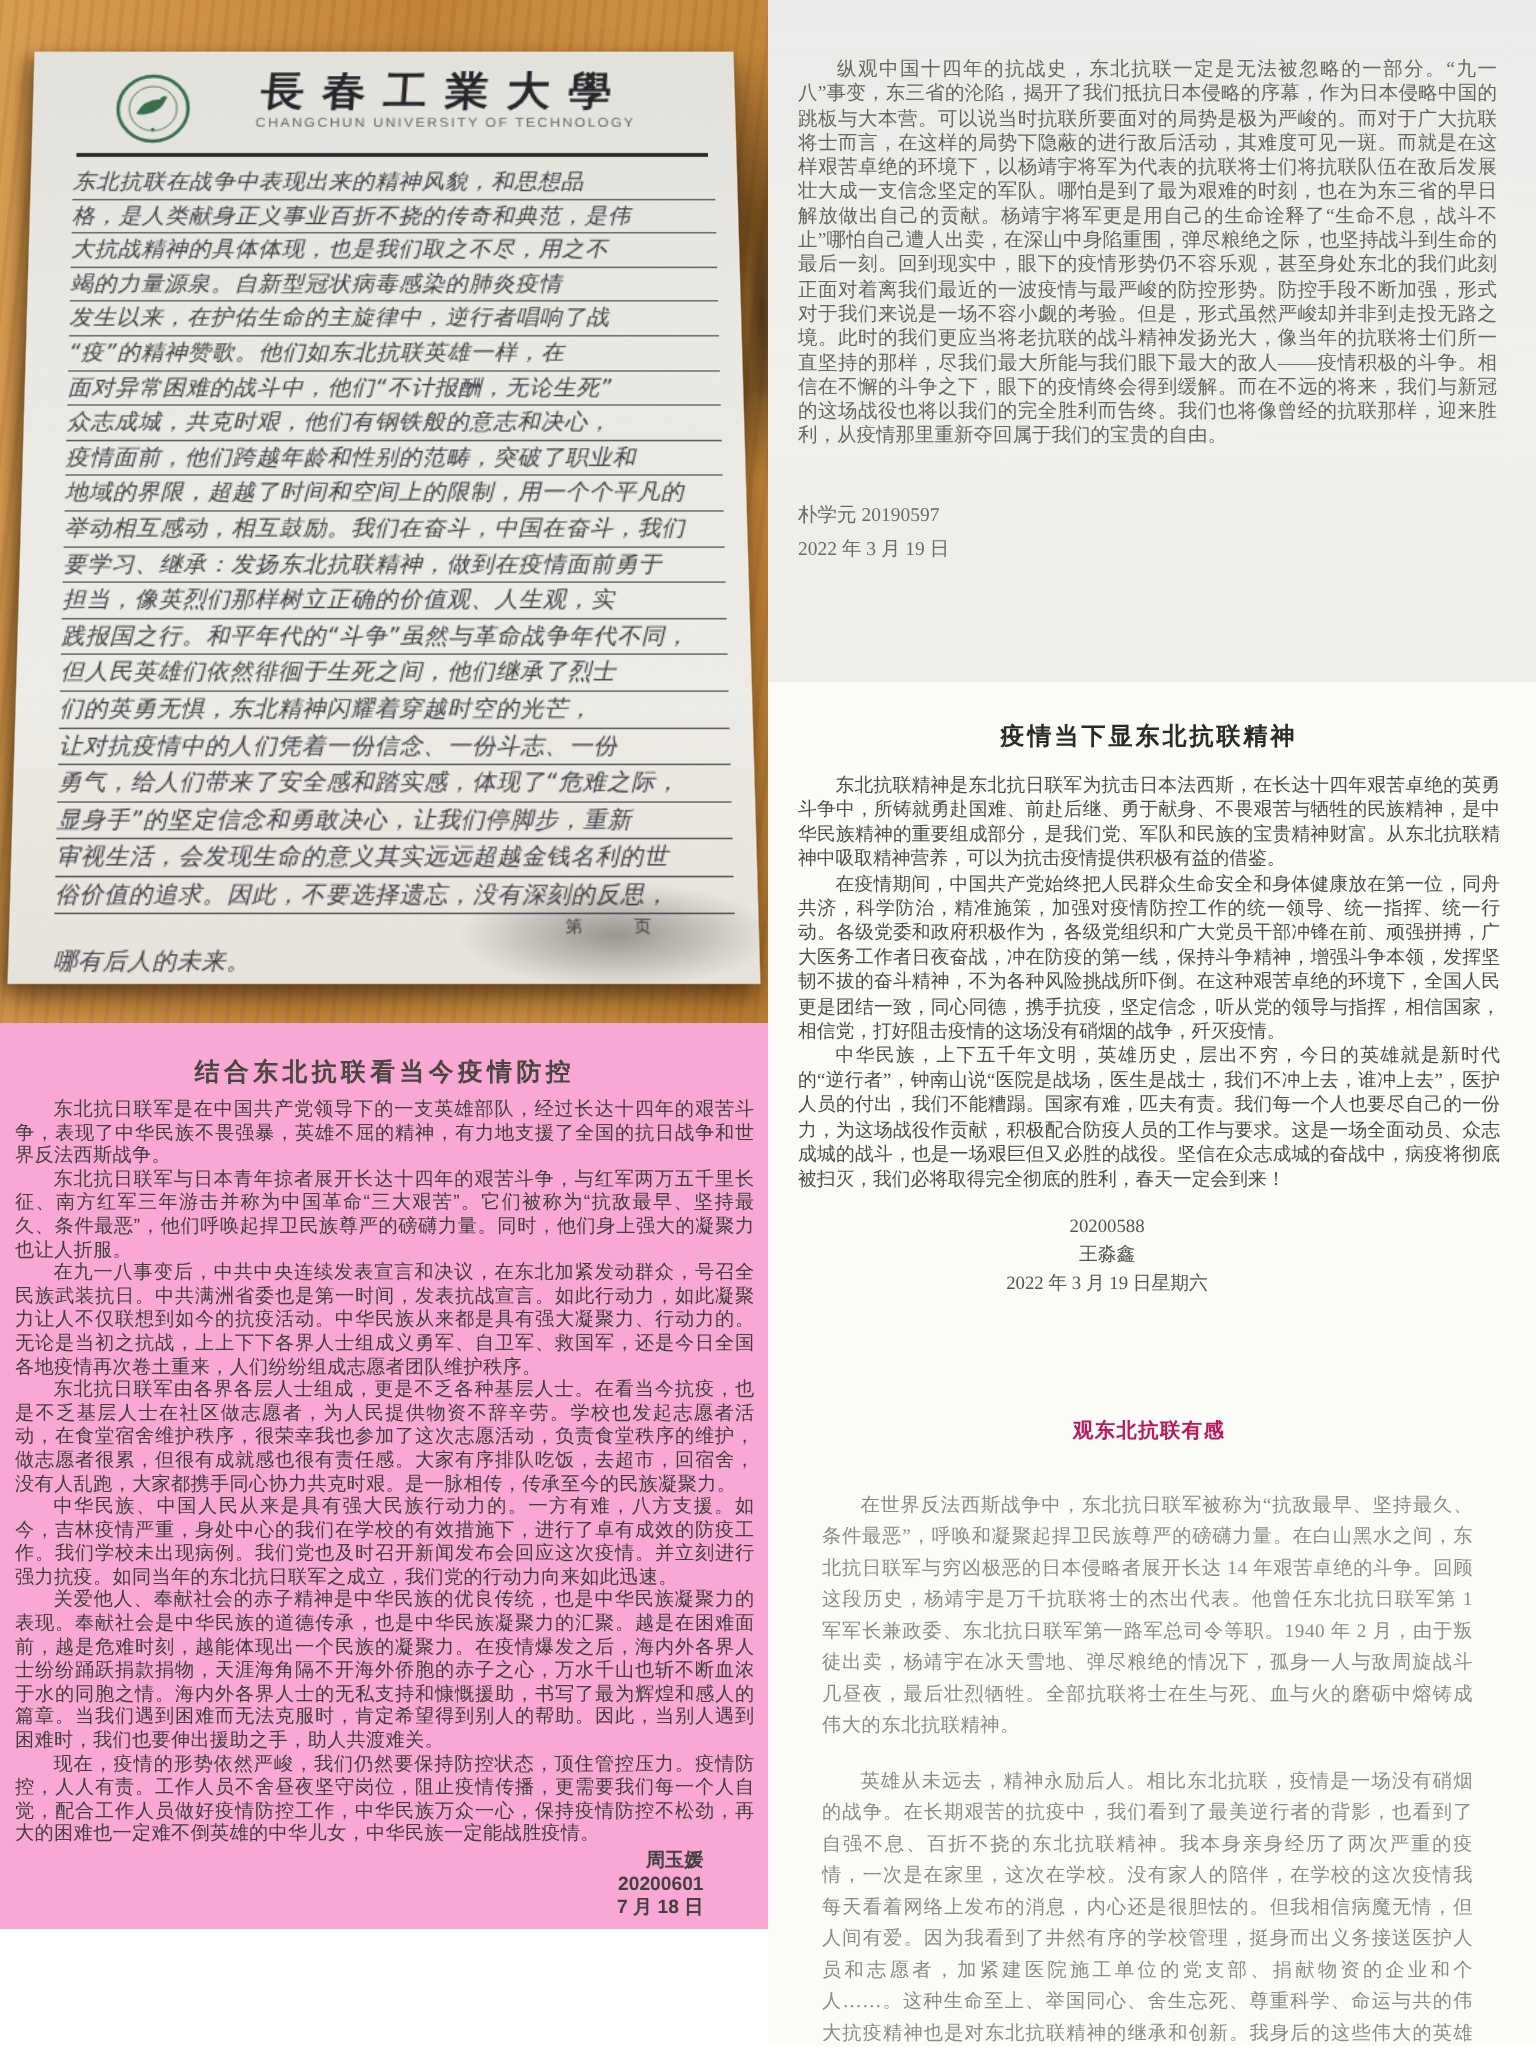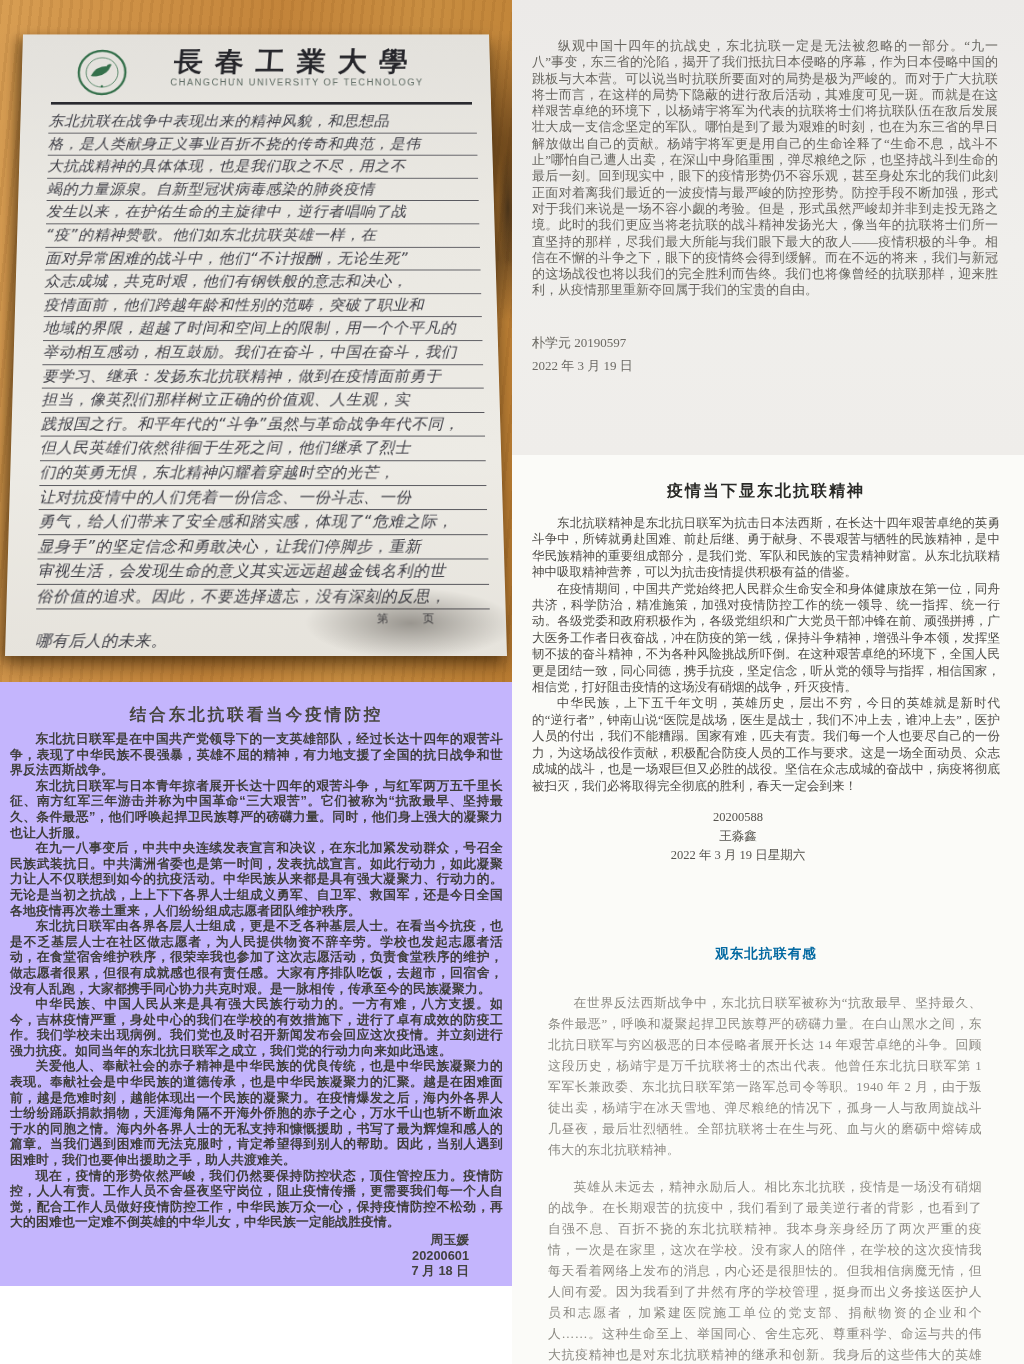--- a/index.html
+++ b/index.html
@@ -45,39 +45,39 @@
   .scan-tr{position:absolute;left:512px;top:0;width:512px;height:455px;box-sizing:border-box;
     background:linear-gradient(180deg,#eceae8 0%,#f0efec 55%,#efedea 100%);
     padding:38px 26px 0 20px;}
   .scan-tr p{margin:0;font-size:13px;line-height:16.3px;color:#67655f;
     text-align:justify;text-indent:2em;}
   .sig-tr{margin-top:32px;text-align:left;padding-right:30px;}
   .sig-tr div{font-size:13px;line-height:23px;color:#6b6963;}
 
   
   .scan-bl{position:absolute;left:0;top:682px;width:512px;height:604px;box-sizing:border-box;
-    background:#c4b5fd;padding:22px 9px 0 10px;
+    background:#f9a8d4;padding:22px 9px 0 10px;
     font-family:"Liberation Sans","DejaVu Sans",sans-serif;}
   .bl-title{text-align:center;font-weight:bold;font-size:16.5px;color:#47463f;
     letter-spacing:3px;margin-bottom:5px;}
-  .scan-bl p{margin:0;font-size:12.8px;line-height:15.6px;color:#403f3c;font-weight:bold;
+  .scan-bl p{margin:0;font-size:12.8px;line-height:15.6px;color:#403f3c;font-weight:normal;
     text-align:justify;text-indent:2em;letter-spacing:.2px;}
   .sig-bl{text-align:right;padding-right:34px;margin-top:2px;}
   .sig-bl div{font-size:12.8px;font-weight:bold;color:#434240;line-height:15.6px;}
 
   
   .scan-br{position:absolute;left:512px;top:455px;width:512px;height:1006px;box-sizing:border-box;
     background:#fbfbf8;padding:26px 24px 4px 20px;}
   .br-title1{text-align:center;font-weight:bold;font-size:16px;color:#2a2a27;
     letter-spacing:2px;margin-bottom:13px;}
   .essay2 p{margin:0;font-size:12.5px;line-height:16.4px;color:#4e4c47;
     text-align:justify;text-indent:2em;}
   .sig-br1{margin-top:14px;text-align:center;padding-right:56px;}
   .sig-br1 div{font-size:12.5px;line-height:19px;color:#55534d;}
-  .br-title2{text-align:center;font-weight:600;font-size:13.5px;color:#0369a1;
+  .br-title2{text-align:center;font-weight:600;font-size:13.5px;color:#be185d;
     letter-spacing:1px;margin-top:80px;}
   .essay3{margin-top:30px;padding-right:2px;}
   .essay3 p{margin:16px;font-size:12.8px;line-height:21px;color:#8c8a83;
     text-align:justify;text-indent:2em;letter-spacing:.4px;}
   .sig-br2{margin-top:6px;text-align:right;padding-right:40px;}
   .sig-br2 div{font-size:12.8px;line-height:20px;color:#8c8a83;}
 </style>
 </head>
 <body>
 

